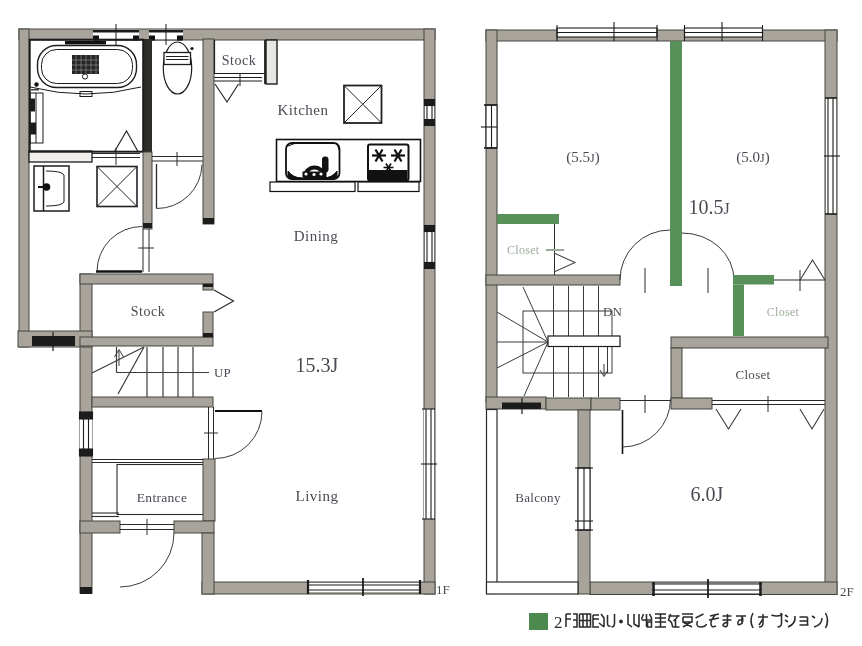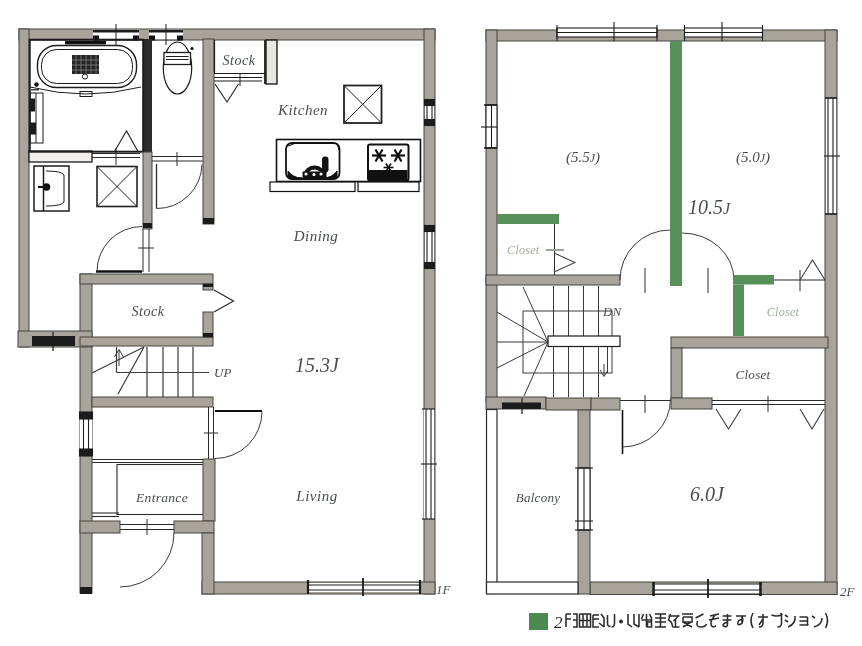--- a/index.html
+++ b/index.html
@@ -1,16 +1,16 @@
 <!DOCTYPE html>
 <html><head>
 <meta charset="utf-8">
 <style>
   html,body{margin:0;padding:0;background:#ffffff;}
-  .wrap{width:862px;height:646px;position:relative;overflow:hidden;background:#fff;font-style:italic;}
+  .wrap{width:862px;height:646px;position:relative;overflow:hidden;background:#fff;}
   svg{display:block;}
   text{font-family:"Liberation Serif", serif;}
 </style>
 </head>
 <body>
 <div class="wrap">
 <svg width="862" height="646" viewBox="0 0 862 646">
 <defs>
 <g id="k1">
           <path d="M1,-13 h11 M1,-9 h11 M1,-5 h11 M6.5,-13 v13 M1,0 h11"></path>

